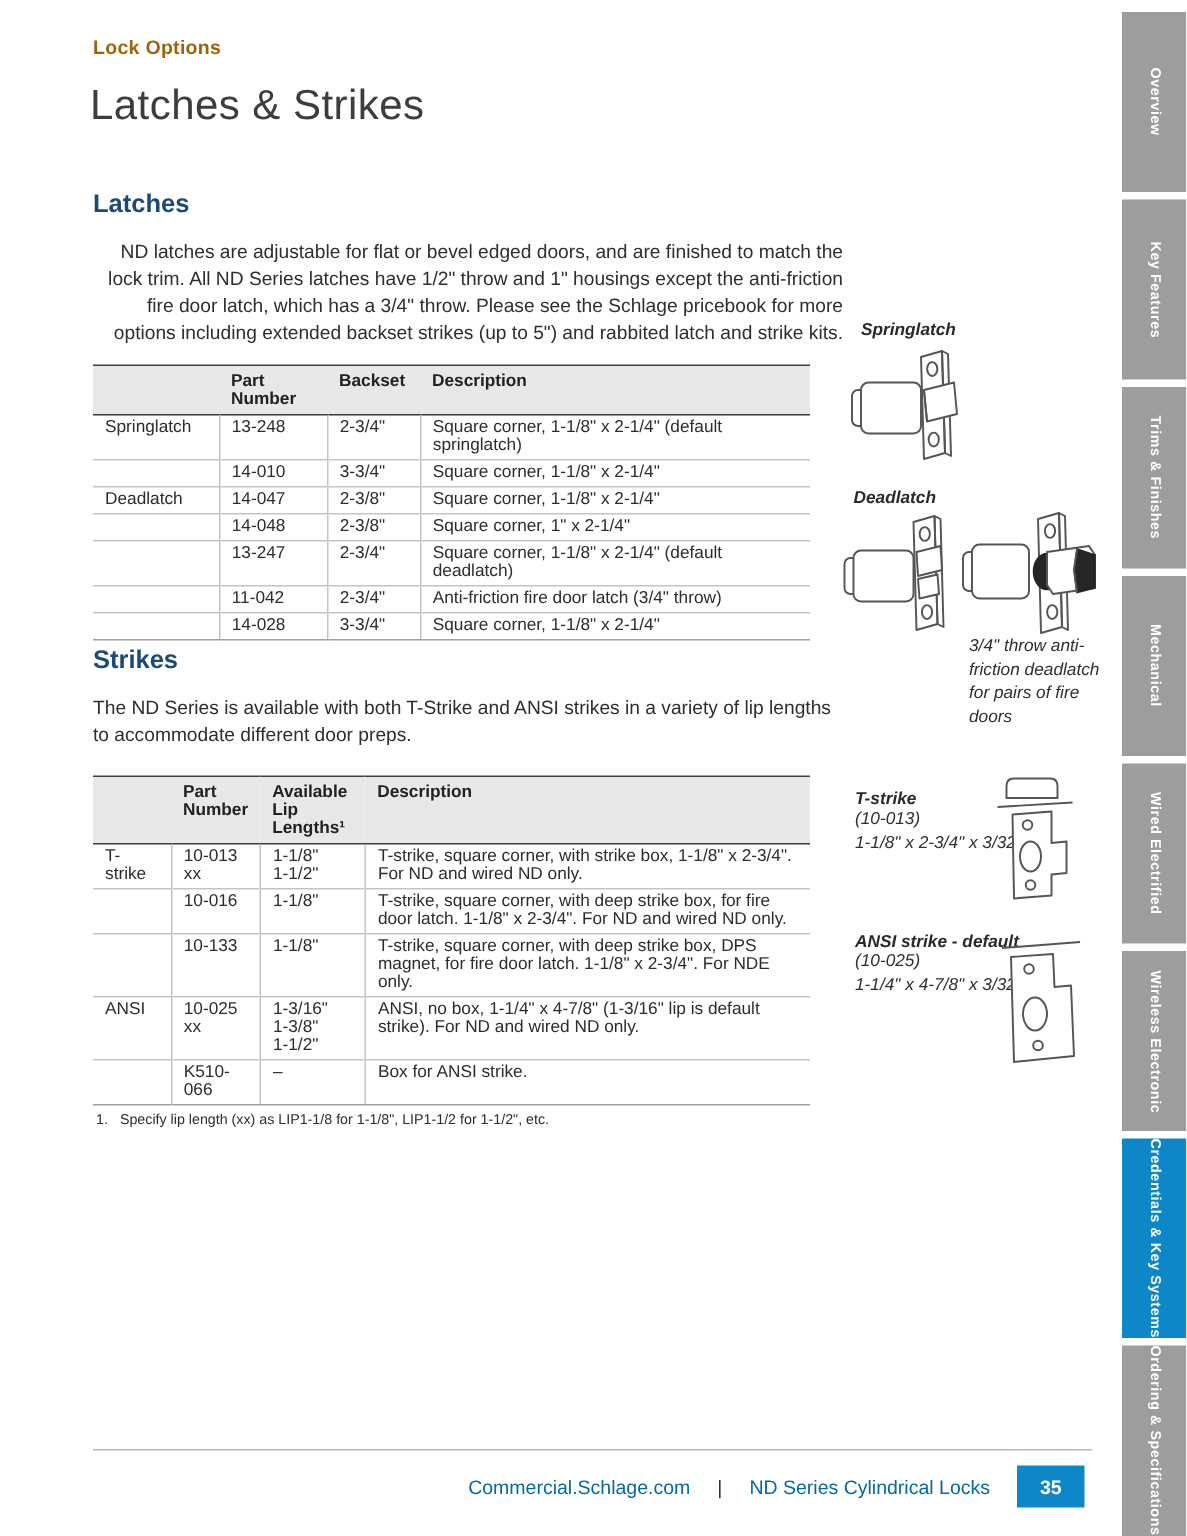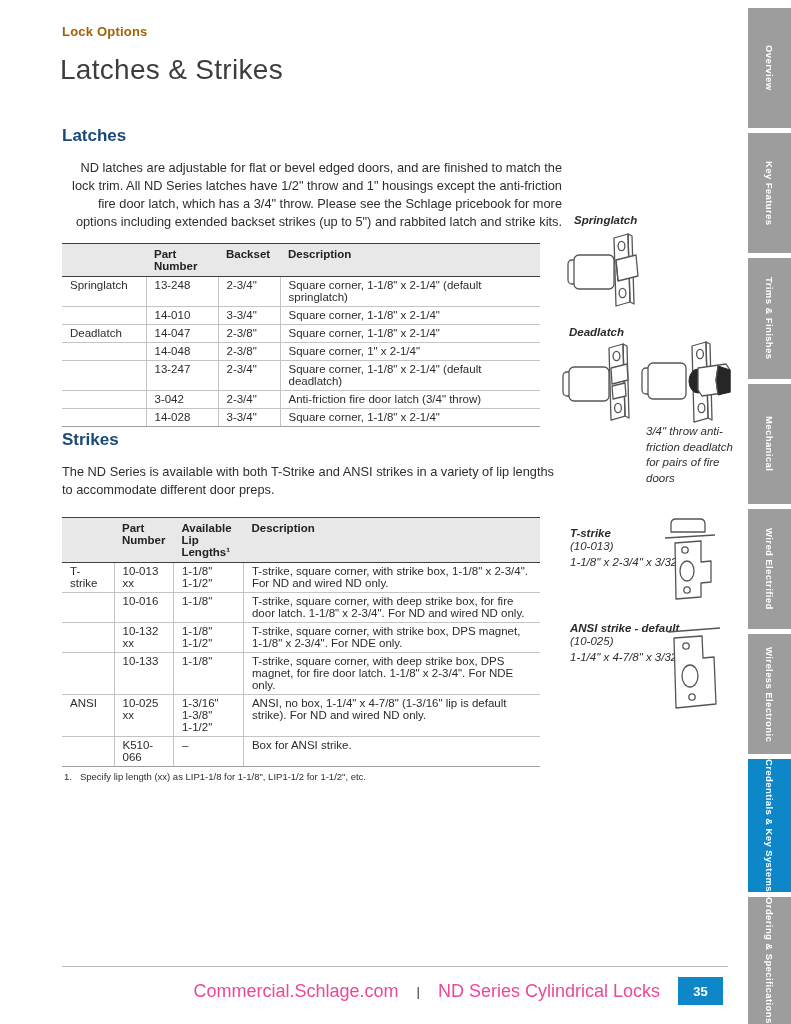--- a/index.html
+++ b/index.html
@@ -46,21 +46,21 @@
   
   .sidebar { position:absolute; right:0; top:8px; width:43px; height:1016px; display:flex; flex-direction:column; gap:5px; }
   .side-tab { flex:1; background:#9d9d9d; display:flex; align-items:center; justify-content:center; cursor:pointer; }
   .side-tab.active { background:#0e87c9; }
   .side-tab span { writing-mode:vertical-rl; text-align:center; color:#fff; font-weight:bold; font-size:9.5px;
                    letter-spacing:.4px; line-height:1.2; max-height:95%; }
 
   
   .footer-rule { position:absolute; left:62px; top:966px; width:666px; border-top:1px solid #b9b9b9; }
   .footer { position:absolute; left:62px; top:977px; width:661px; display:flex; align-items:center; justify-content:flex-end; gap:18px; }
-  .footer .ftext { font-size:18px; color:#ec4899; }
+  .footer .ftext { font-size:13px; color:#0369a1; }
   .footer .fsep { font-size:13px; color:#2e2e2e; }
   .page-badge { width:45px; height:28px; background:#0e87c9; color:#fff; font-size:13px; font-weight:bold;
                 display:flex; align-items:center; justify-content:center; }
 </style>
 </head>
 <body>
 
 <div class="page">
 
   <div class="eyebrow">Lock Options</div>
@@ -116,21 +116,21 @@
 
   <tr>
     <td></td>
     <td>13-247</td>
     <td>2-3/4"</td>
     <td>Square corner, 1-1/8" x 2-1/4" (default deadlatch)</td>
   </tr>
 
   <tr>
     <td></td>
-    <td>3-042</td>
+    <td>11-042</td>
     <td>2-3/4"</td>
     <td>Anti-friction fire door latch (3/4" throw)</td>
   </tr>
 
   <tr>
     <td></td>
     <td>14-028</td>
     <td>3-3/4"</td>
     <td>Square corner, 1-1/8" x 2-1/4"</td>
   </tr>
@@ -170,29 +170,20 @@
 
   <tr>
     <td></td>
     <td>10-016</td>
     <td>
               <span class="lip-line">1-1/8"</span>
             </td>
     <td>T-strike, square corner, with deep strike box, for fire door latch. 1-1/8" x 2-3/4". For ND and wired ND only.</td>
   </tr>
 
-  <tr>
-    <td></td>
-    <td>10-132 xx</td>
-    <td>
-              <span class="lip-line">1-1/8"</span>
-              <span class="lip-line">1-1/2"</span>
-            </td>
-    <td>T-strike, square corner, with strike box, DPS magnet, 1-1/8" x 2-3/4". For NDE only.</td>
-  </tr>
 
   <tr>
     <td></td>
     <td>10-133</td>
     <td>
               <span class="lip-line">1-1/8"</span>
             </td>
     <td>T-strike, square corner, with deep strike box, DPS magnet, for fire door latch. 1-1/8" x 2-3/4". For NDE only.</td>
   </tr>
 

